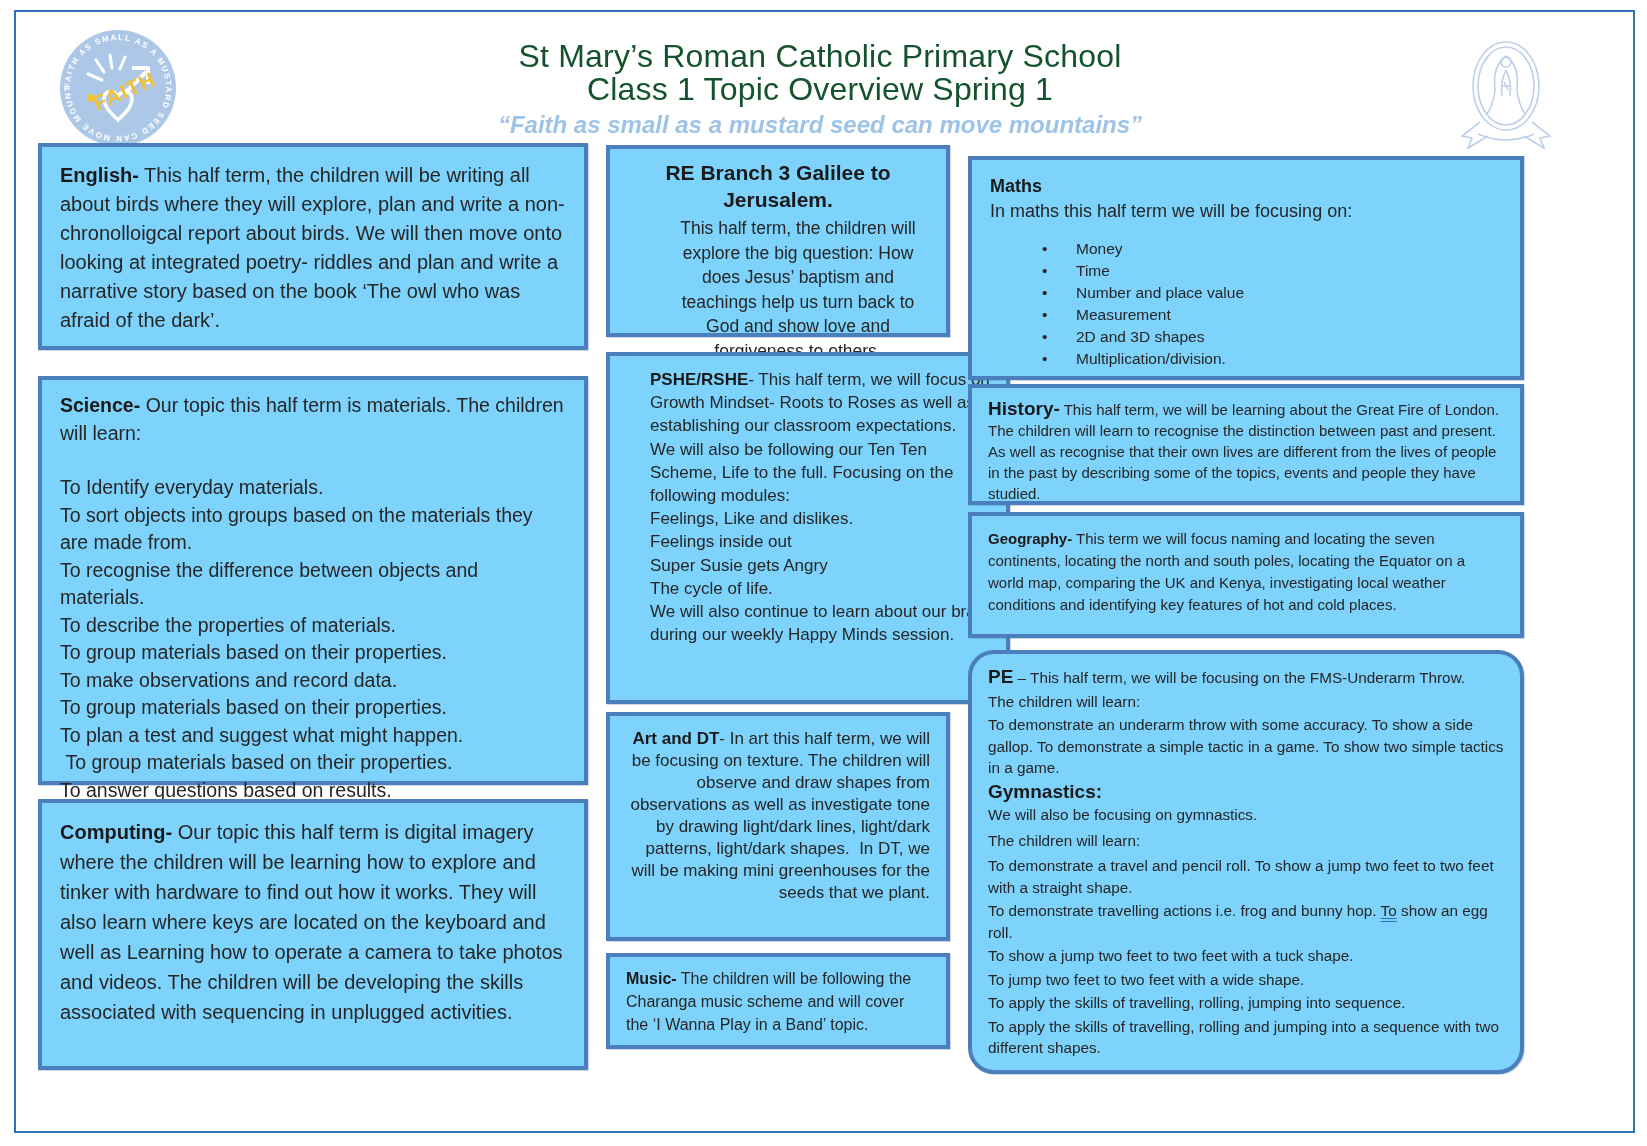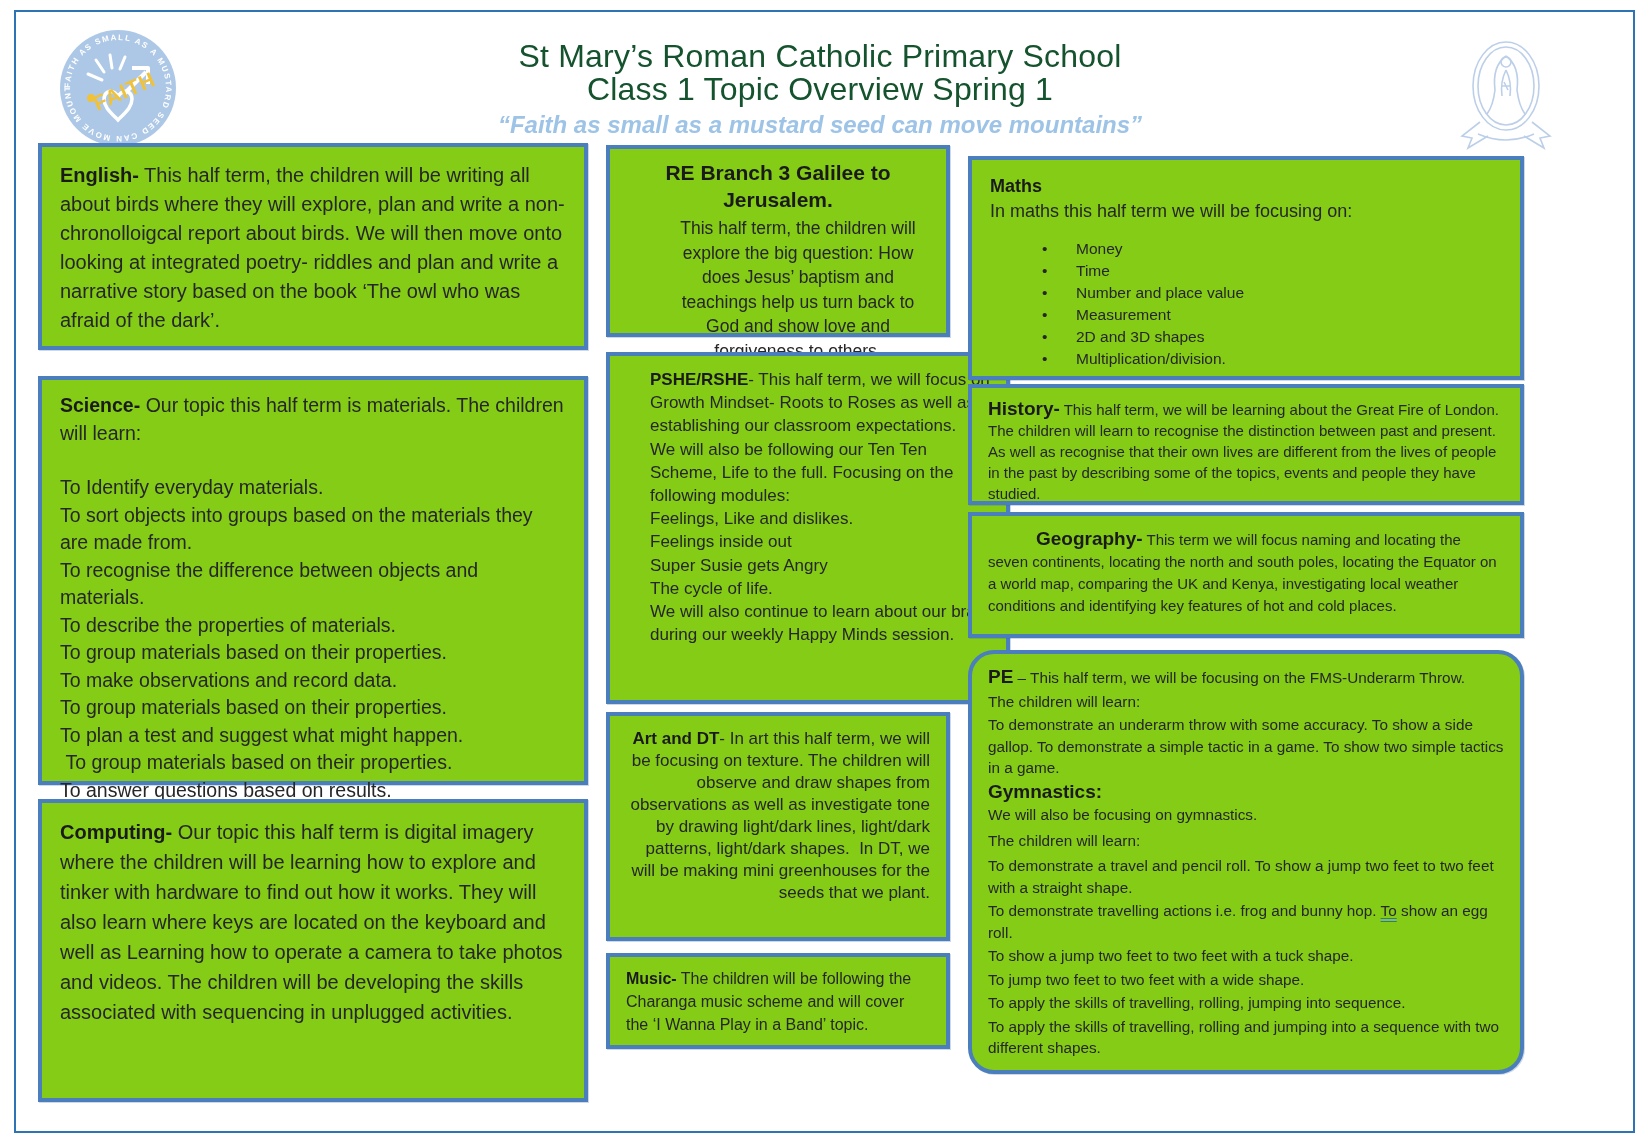--- a/index.html
+++ b/index.html
@@ -17,31 +17,31 @@
     font-weight:normal;color:#14532d;font-size:32px;line-height:33px;letter-spacing:.2px;
   }
   .header .motto{
     margin-top:4px;font-weight:bold;font-style:italic;color:#9dc3e6;font-size:24px;line-height:30px;
   }
   .logo{position:absolute;}
   .logo-left{left:58px;top:28px;width:120px;height:120px;}
   .logo-right{left:1428px;top:34px;width:128px;height:118px;}
   
   .tbox{
-    position:absolute;border:4px solid #4a7ebc;background:#84cc16;
+    position:absolute;border:4px solid #4a7ebc;background:#7dd3fc;
     box-shadow:1px 1px 0 rgba(60,100,160,.25);box-sizing:border-box;
   }
   .pad{padding:14px 18px;}
   .lead{font-weight:bold;color:#1a1a1a;}
   .box-line{white-space:pre-wrap;}
   
   .box-english{left:38px;top:143px;width:550px;height:207px;font-size:20px;line-height:29px;}
   .box-science{left:38px;top:376px;width:550px;height:409px;font-size:19.5px;line-height:27.5px;}
   .box-science .pad{padding:12px 18px;}
-  .box-computing{left:38px;top:799px;width:550px;height:303px;font-size:20px;line-height:30px;}
+  .box-computing{left:38px;top:799px;width:550px;height:271px;font-size:20px;line-height:30px;}
   .spacer-line{height:27px;}
   
   .box-re{left:606px;top:145px;width:344px;height:192px;text-align:center;}
   .box-re .pad{padding:10px 14px;}
   .box-re .re-title{font-weight:bold;font-size:21px;line-height:27px;color:#1a1a1a;}
   .box-re .re-body{font-size:17.5px;line-height:24.5px;margin-top:3px;margin-left:40px;}
   .box-pshe{left:606px;top:352px;width:404px;height:352px;font-size:17px;line-height:23.2px;padding-left:24px;}
   .box-pshe .pad{padding:12px 16px;}
   .box-art{left:606px;top:712px;width:344px;height:229px;font-size:17px;line-height:22px;text-align:right;}
   .box-art .pad{padding:12px 16px;}
@@ -50,21 +50,21 @@
   
   .box-maths{left:968px;top:156px;width:556px;height:224px;font-size:18px;line-height:25px;}
   .bullet-list{margin-top:14px;}
   .bullet-row{display:flex;font-size:15.5px;line-height:22px;}
   .bullet-dot{width:34px;margin-left:52px;flex:none;}
   .box-history{left:968px;top:384px;width:556px;height:121px;font-size:15px;line-height:21px;}
   .box-history .pad{padding:10px 16px;}
   .box-history .lead{font-size:19px;}
   .box-geography{left:968px;top:512px;width:556px;height:126px;font-size:15px;line-height:22px;}
   .box-geography .pad{padding:12px 16px;}
-  .box-geography .lead{font-size:19px;margin-left:48px;}
+  .box-geography .lead{font-size:15px;}
   .box-pe{left:968px;top:650px;width:556px;height:424px;font-size:15.3px;line-height:21.5px;border-radius:26px;}
   .box-pe .pad{padding:12px 16px;}
   .box-pe .lead{font-size:19px;}
   .pe-para{margin:0 0 2px 0;}
   .pe-gap{margin-top:4px;}
   .grammar{text-decoration:underline double #2e74b5;text-underline-offset:2px;}
   .badge-faith-word{font-weight:bold;fill:#f0c23a;font-size:21px;letter-spacing:1px;}
   .ring-text{fill:#ffffff;font-size:8px;font-weight:bold;letter-spacing:1.6px;}
 </style>
 </head>

